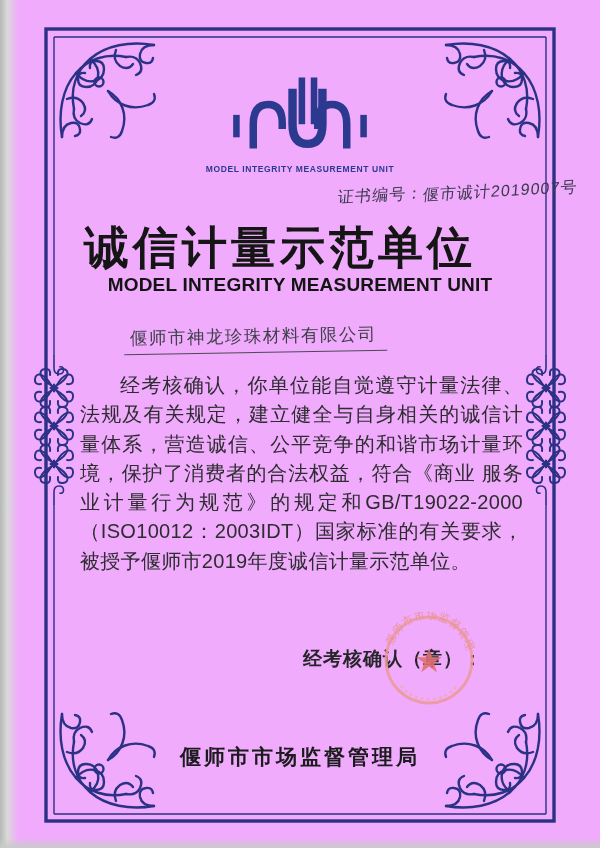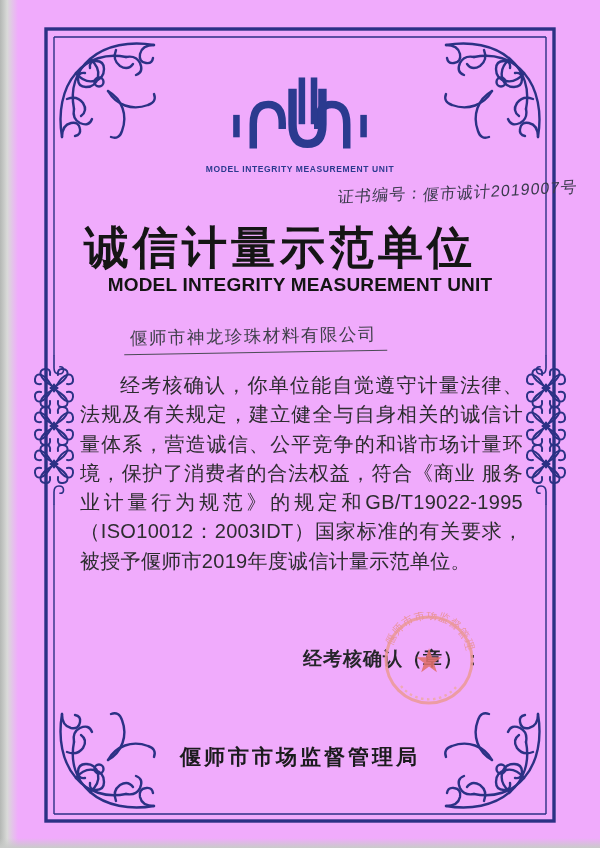--- a/index.html
+++ b/index.html
@@ -140,21 +140,21 @@
 
   <div class="cert-no">
     <span class="hand">证书编号：</span><span class="hand">偃市诚计2019007号</span>
   </div>
 
   <div class="title-zh">诚信计量示范单位</div>
   <div class="title-en">MODEL INTEGRITY MEASUREMENT UNIT</div>
 
   <div class="recipient">偃师市神龙珍珠材料有限公司</div>
 
-  <div class="body-par">经考核确认，你单位能自觉遵守计量法律、法规及有关规定，建立健全与自身相关的诚信计量体系，营造诚信、公平竞争的和谐市场计量环境，保护了消费者的合法权益，符合《商业 服务业计量行为规范》的规定和GB/T19022-1995（ISO10012：2003IDT）国家标准的有关要求，被授予偃师市2019年度诚信计量示范单位。</div>
+  <div class="body-par">经考核确认，你单位能自觉遵守计量法律、法规及有关规定，建立健全与自身相关的诚信计量体系，营造诚信、公平竞争的和谐市场计量环境，保护了消费者的合法权益，符合《商业 服务业计量行为规范》的规定和GB/T19022-2000（ISO10012：2003IDT）国家标准的有关要求，被授予偃师市2019年度诚信计量示范单位。</div>
 
   <div class="issue-line">经考核确认（章）：</div>
 
   <svg class="seal-svg" width="96" height="96" viewBox="0 0 96 96">
     <circle cx="48" cy="48" r="43" fill="none" stroke="#ec9b99" stroke-width="3"></circle>
     <path id="sealArc" d="M11,36 A38,38 0 0 1 85,36" fill="none"></path>
     <text font-size="11" fill="#e8908d" letter-spacing="0.5">
       <textPath href="#sealArc" startOffset="2">偃师市市场监督管理局</textPath>
     </text>
     <text x="48" y="60" text-anchor="middle" font-size="33" fill="#e2706d">★</text>

